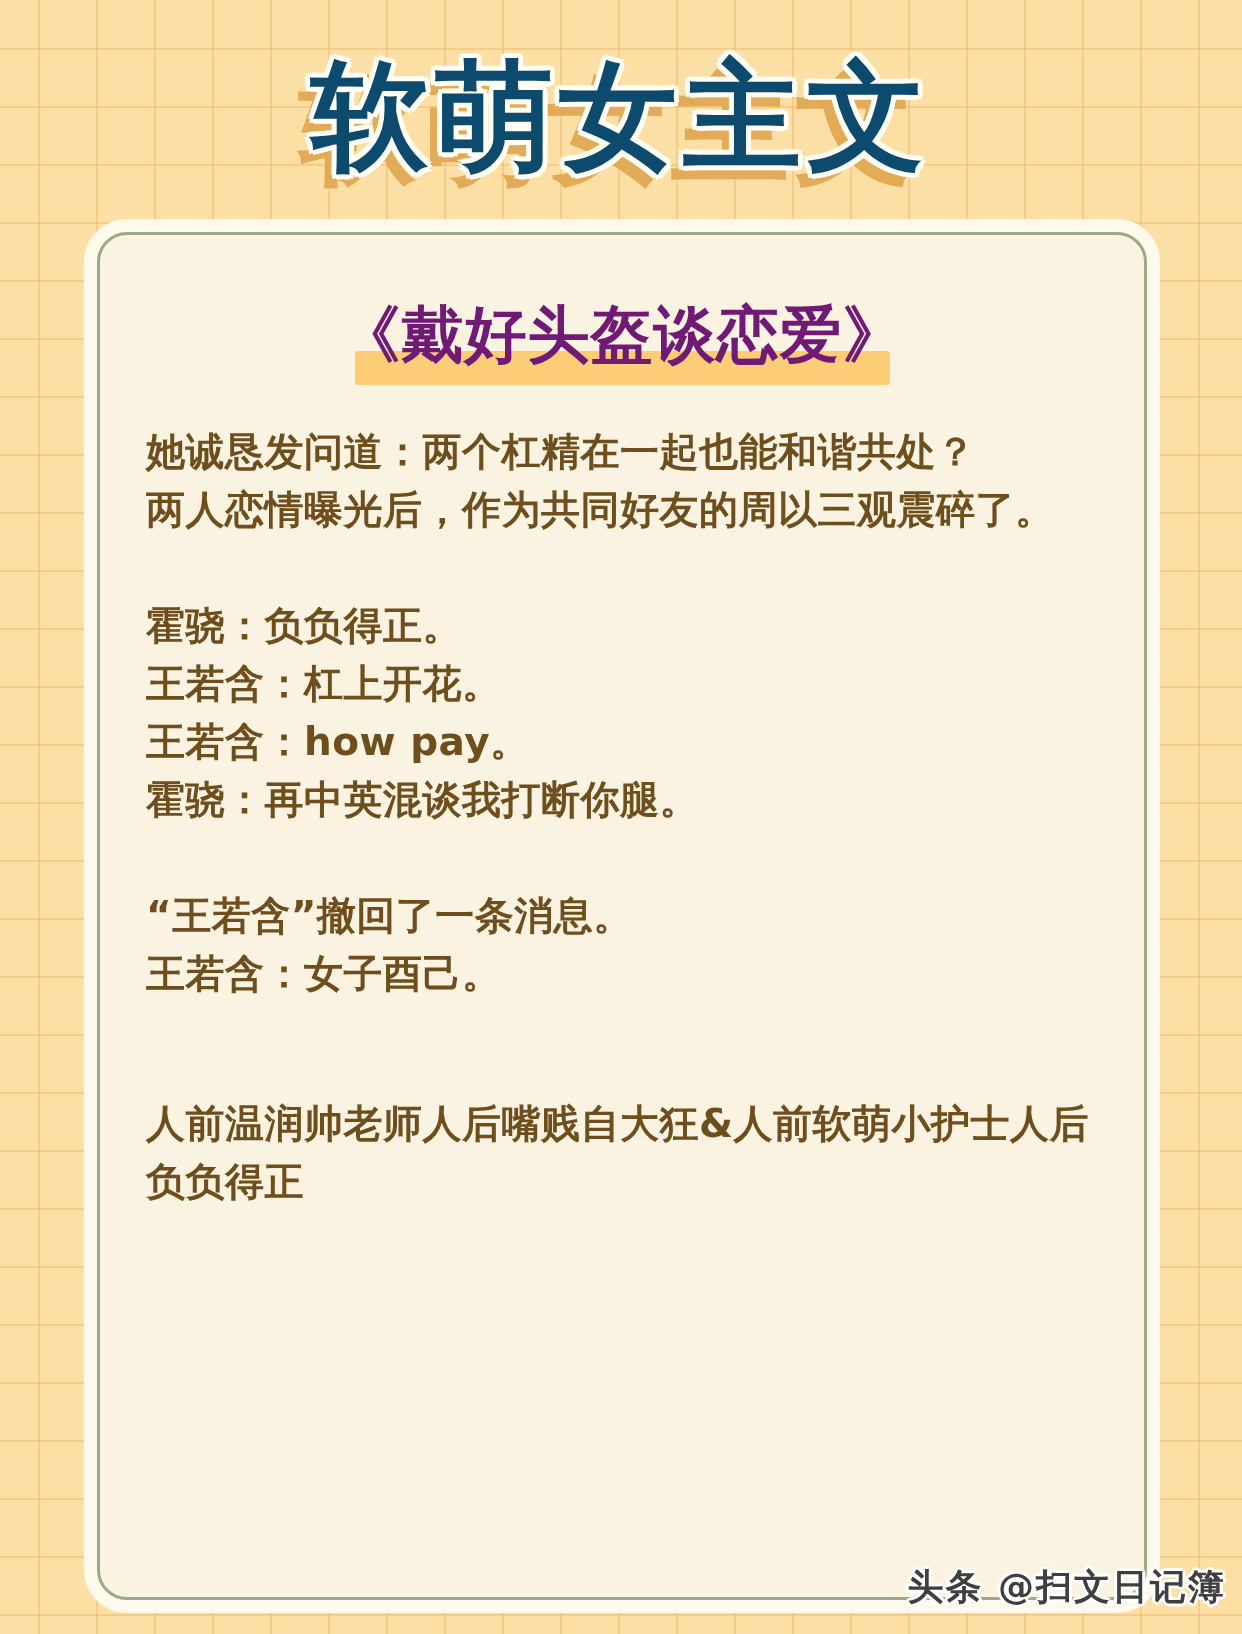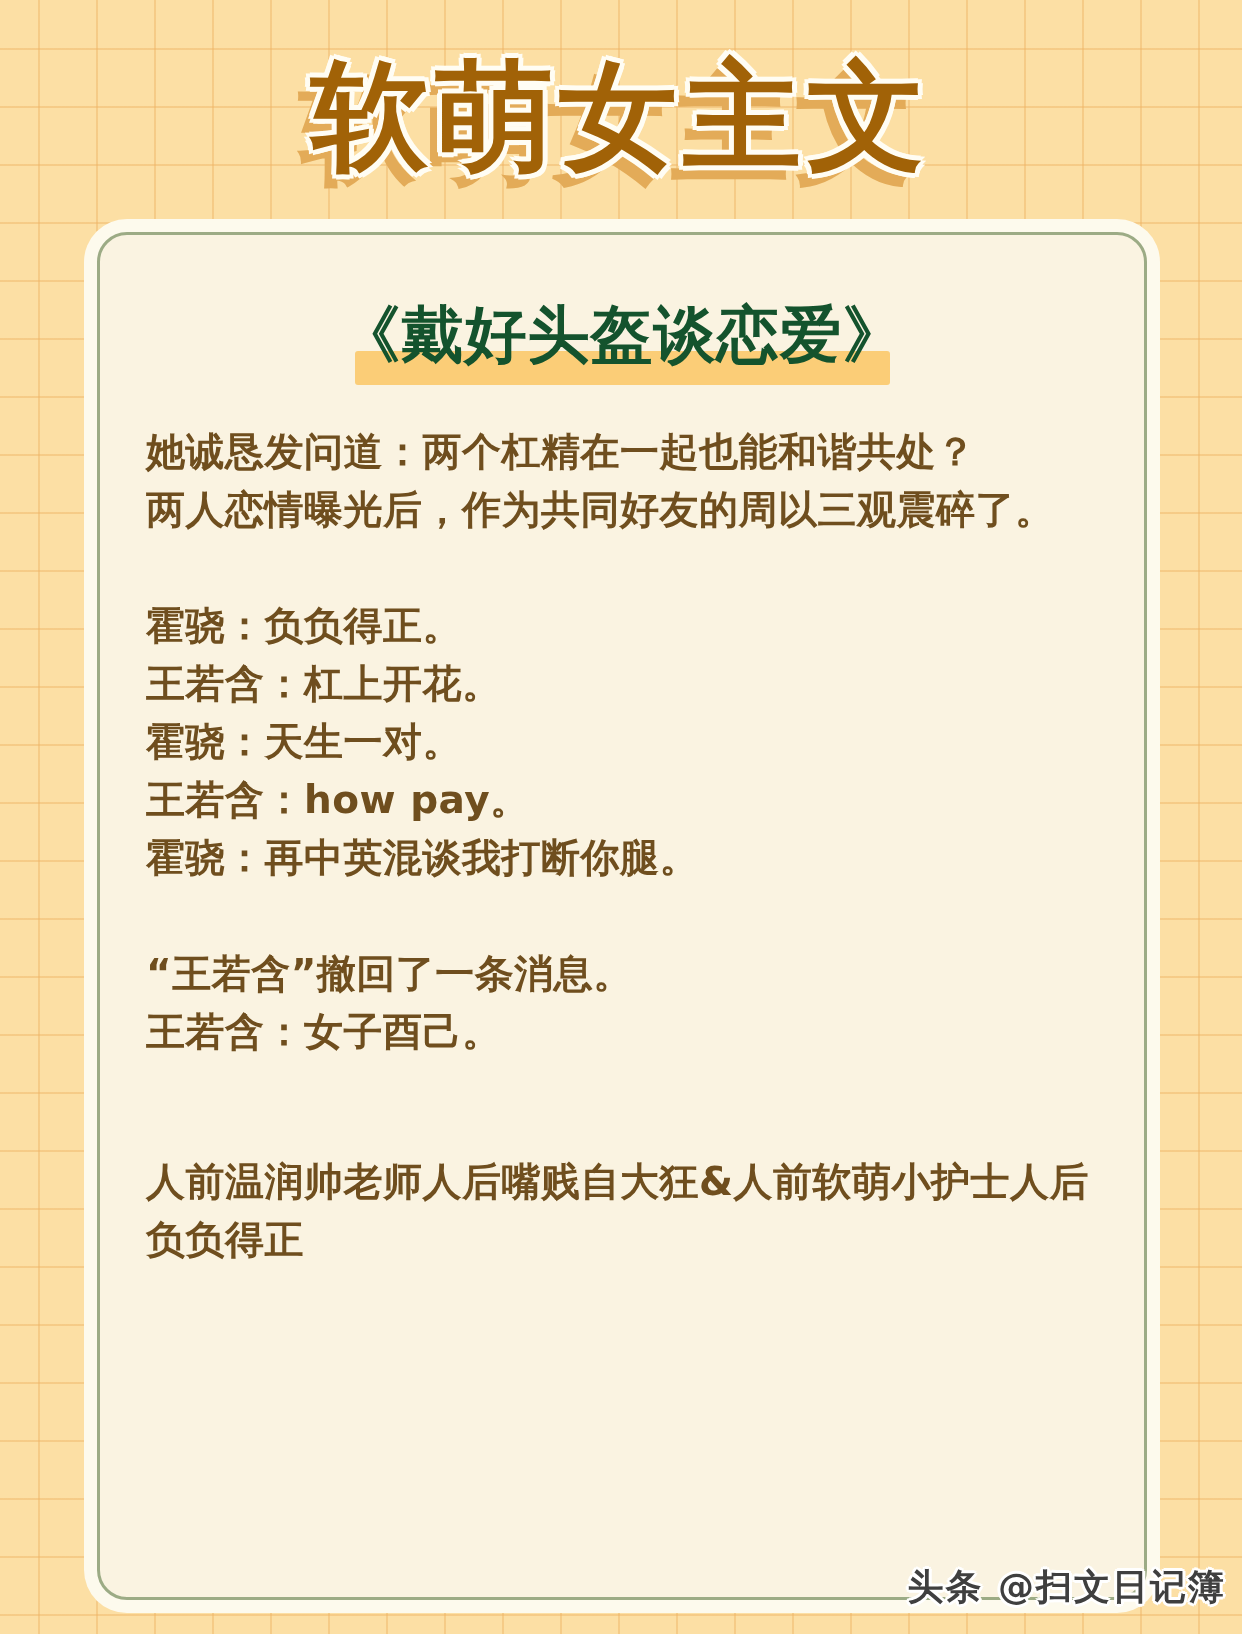--- a/index.html
+++ b/index.html
@@ -12,21 +12,21 @@
       linear-gradient(to bottom, rgba(238,180,100,0.45) 2px, transparent 2px);
     background-size:58px 58px;
     background-position:-20px -10px;
   }
 
   
   .page-title{
     position:absolute;top:46px;left:0;width:100%;
     text-align:center;
     font-size:118px;font-weight:900;line-height:1.2;
-    color:#a16207;
+    color:#0c4a6e;
     letter-spacing:6px;
     text-shadow:
       
       -5px 0 0 #fffdf4, 5px 0 0 #fffdf4, 0 -5px 0 #fffdf4, 0 5px 0 #fffdf4,
       -4px -4px 0 #fffdf4, 4px -4px 0 #fffdf4, -4px 4px 0 #fffdf4, 4px 4px 0 #fffdf4,
       
       -12px 14px 0 #e3ab58;
   }
 
   
@@ -44,21 +44,21 @@
   
   .book-title-wrap{
     position:relative;
     text-align:center;
     margin:0 auto 46px auto;
     width:fit-content;
   }
   .book-title{
     position:relative;z-index:1;
     font-size:62px;font-weight:800;
-    color:#14532d;
+    color:#701a75;
     letter-spacing:1px;
     white-space:nowrap;
   }
   .highlight-bar{
     position:absolute;z-index:0;
     left:16px;right:16px;bottom:-8px;height:34px;
     background:#fbcd77;
     border-radius:3px;
   }
 
@@ -99,21 +99,20 @@
   <div class="body-text">
 
     <div class="para">
       <div class="line">她诚恳发问道：两个杠精在一起也能和谐共处？</div>
       <div class="line">两人恋情曝光后，作为共同好友的周以三观震碎了。</div>
     </div>
 
     <div class="para">
       <div class="line">霍骁：负负得正。</div>
       <div class="line">王若含：杠上开花。</div>
-      <div class="line">霍骁：天生一对。</div>
       <div class="line">王若含：how pay。</div>
       <div class="line">霍骁：再中英混谈我打断你腿。</div>
     </div>
 
     <div class="para">
       <div class="line">“王若含”撤回了一条消息。</div>
       <div class="line">王若含：女子酉己。</div>
     </div>
 
     <div class="para gap-large">

